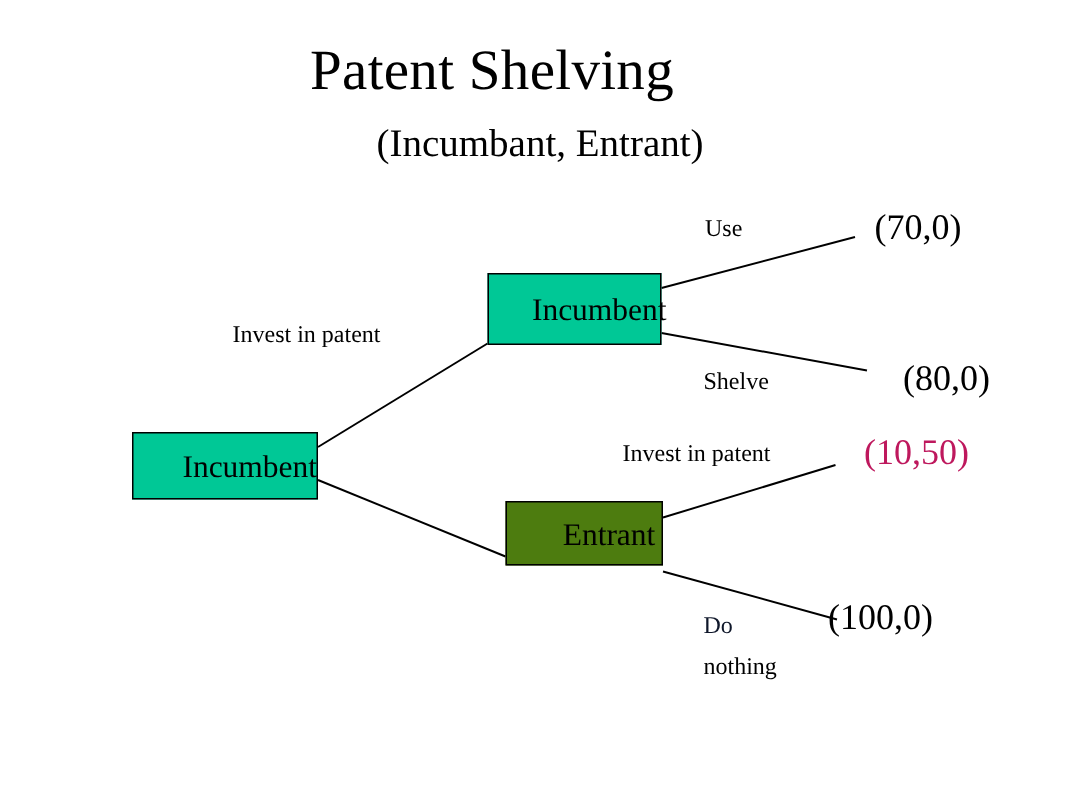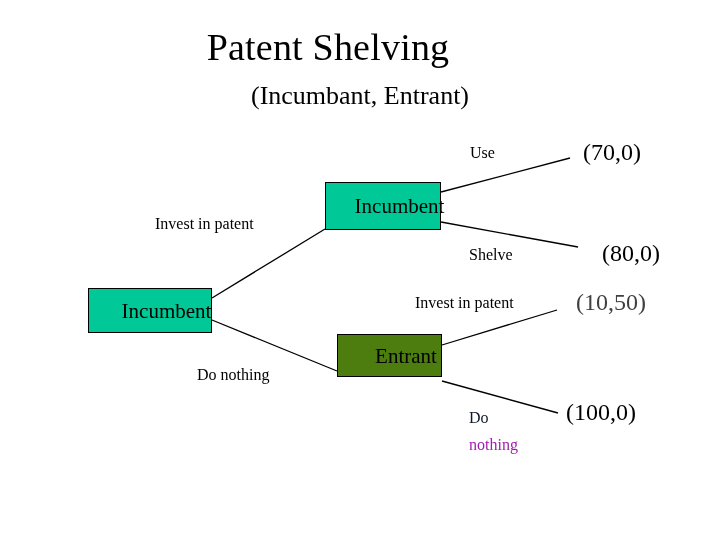--- a/index.html
+++ b/index.html
@@ -111,33 +111,32 @@
   <div class="node" style="left: 325px; top: 182px; width: 116px; height: 48px; background: rgb(0, 200, 150); border-color: rgb(0, 0, 0); color: rgb(0, 0, 0);">
     <span class="node-label">Incumbent</span>
   </div>
 
   <div class="node" style="left: 337px; top: 334px; width: 105px; height: 43px; background: #4d7c0f; border-color: rgb(0, 0, 0); color: rgb(0, 0, 0);">
     <span class="node-label">Entrant</span>
   </div>
 
   <div class="edge-label" style="left: 155px; top: 212px; color: rgb(0, 0, 0);">Invest in patent</div>
 
-  <div class="edge-label" style="left: 197px; top: 363px; color: rgb(0, 0, 0);">Do nothing</div>
 
   <div class="edge-label" style="left: 470px; top: 141px; color: rgb(0, 0, 0);">Use</div>
 
   <div class="edge-label" style="left: 469px; top: 206px; color: rgb(0, 0, 0); margin-top: 37px;">Shelve</div>
 
   <div class="edge-label" style="left: 415px; top: 291px; color: rgb(0, 0, 0);">Invest in patent</div>
 
   <div class="edge-label" style="left: 469px; top: 406px; color: #0f172a;">Do</div>
 
-  <div class="edge-label" style="left: 469px; top: 433px; color: #a21caf;">nothing</div>
+  <div class="edge-label" style="left: 469px; top: 433px; color: #000000;">nothing</div>
 
   <div class="payoff" style="left: 583px; top: 141px; color: rgb(0, 0, 0);">(70,0)</div>
 
   <div class="payoff" style="left: 590px; top: 242px; color: rgb(0, 0, 0); margin-left: 12px;">(80,0)</div>
 
-  <div class="payoff" style="left: 576px; top: 291px; color: #404040;">(10,50)</div>
+  <div class="payoff" style="left: 576px; top: 291px; color: #be185d;">(10,50)</div>
 
-  <div class="payoff" style="left: 566px; top: 401px; color: rgb(0, 0, 0);">(100,0)</div>
+  <div class="payoff" style="left: 552px; top: 401px; color: rgb(0, 0, 0);">(100,0)</div>
 
 </div>
 
 </body></html>

